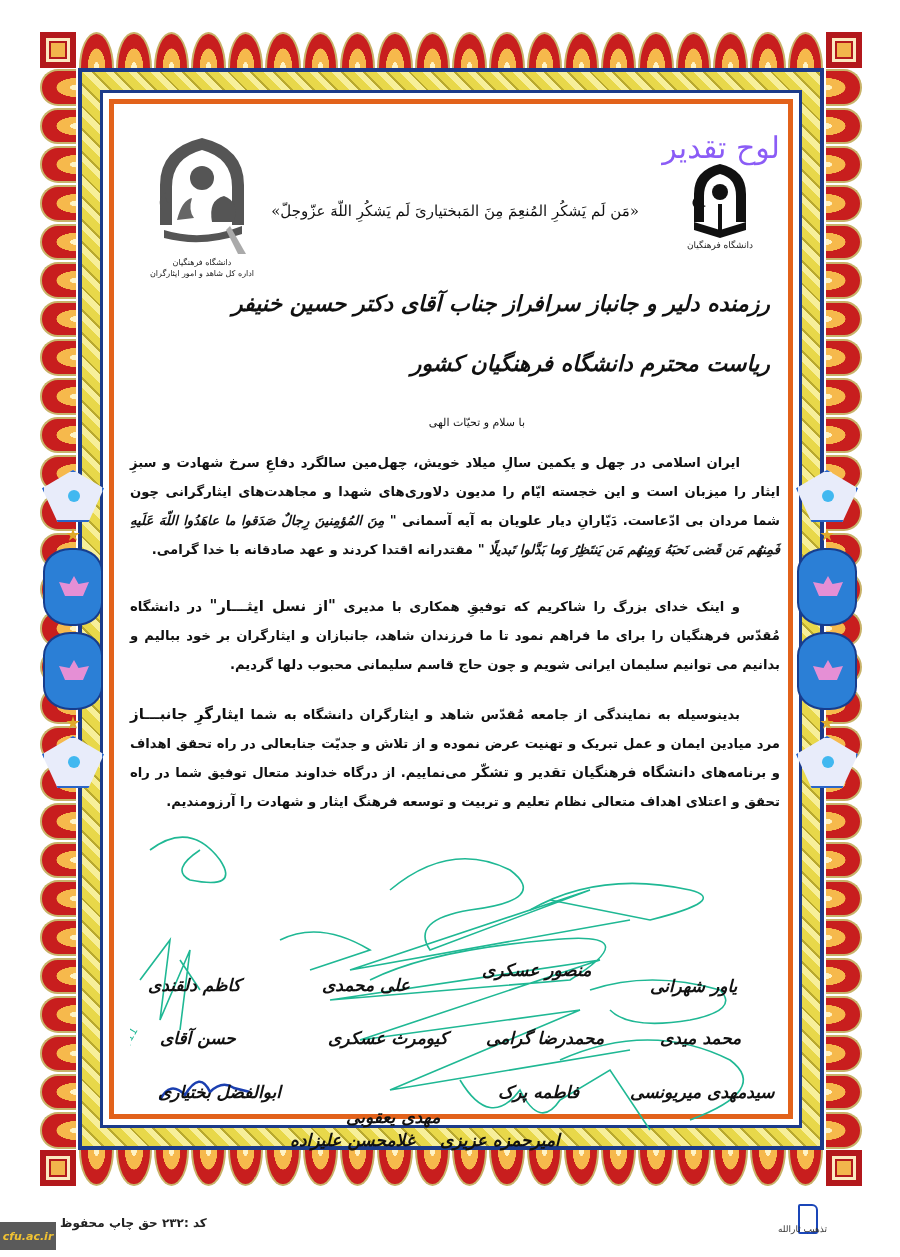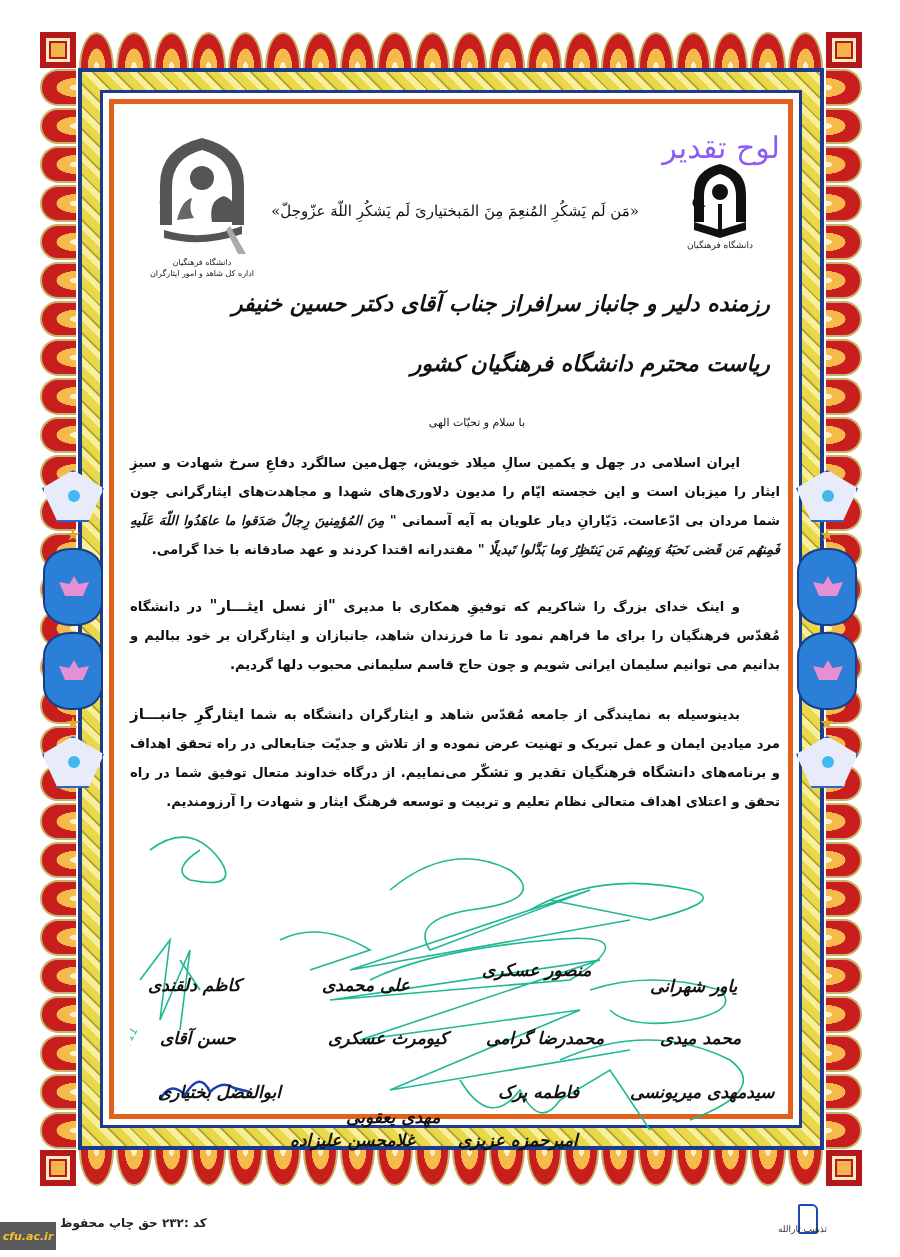--- a/index.html
+++ b/index.html
@@ -306,21 +306,21 @@
       <div class="sig-name" style="left: 192px; top: 115px;">علی محمدی</div>
       <div class="sig-name" style="left: 18px; top: 115px;">کاظم دلقندی</div>
       <div class="sig-name" style="left: 530px; top: 168px;">محمد میدی</div>
       <div class="sig-name" style="left: 356px; top: 168px;">محمدرضا گرامی</div>
       <div class="sig-name" style="left: 198px; top: 168px;">کیومرث عسکری</div>
       <div class="sig-name" style="left: 30px; top: 168px;">حسن آقای</div>
       <div class="sig-name" style="left: 500px; top: 222px;">سیدمهدی میریونسی</div>
       <div class="sig-name" style="left: 368px; top: 222px;">فاطمه پرک</div>
       <div class="sig-name" style="left: 216px; top: 222px; margin-top: 25px;">مهدی یعقوبی</div>
       <div class="sig-name" style="left: 28px; top: 222px;">ابوالفضل بختیاری</div>
-      <div class="sig-name" style="left: 328px; top: 270px;">امیرحمزه عزیزی</div>
+      <div class="sig-name" style="left: 310px; top: 270px;">امیرحمزه عزیزی</div>
       <div class="sig-name" style="left: 160px; top: 270px;">غلامحسن علیزاده</div>
     </div>
 </div>
 
 <div class="footer-code">کد :۲۳۲  حق چاپ محفوظ</div>
 <div class="footer-brand">
   <div class="book"></div>
   <div class="lbl">تذهیب ثارالله</div>
 </div>
 <div class="watermark">cfu.ac.ir</div>

